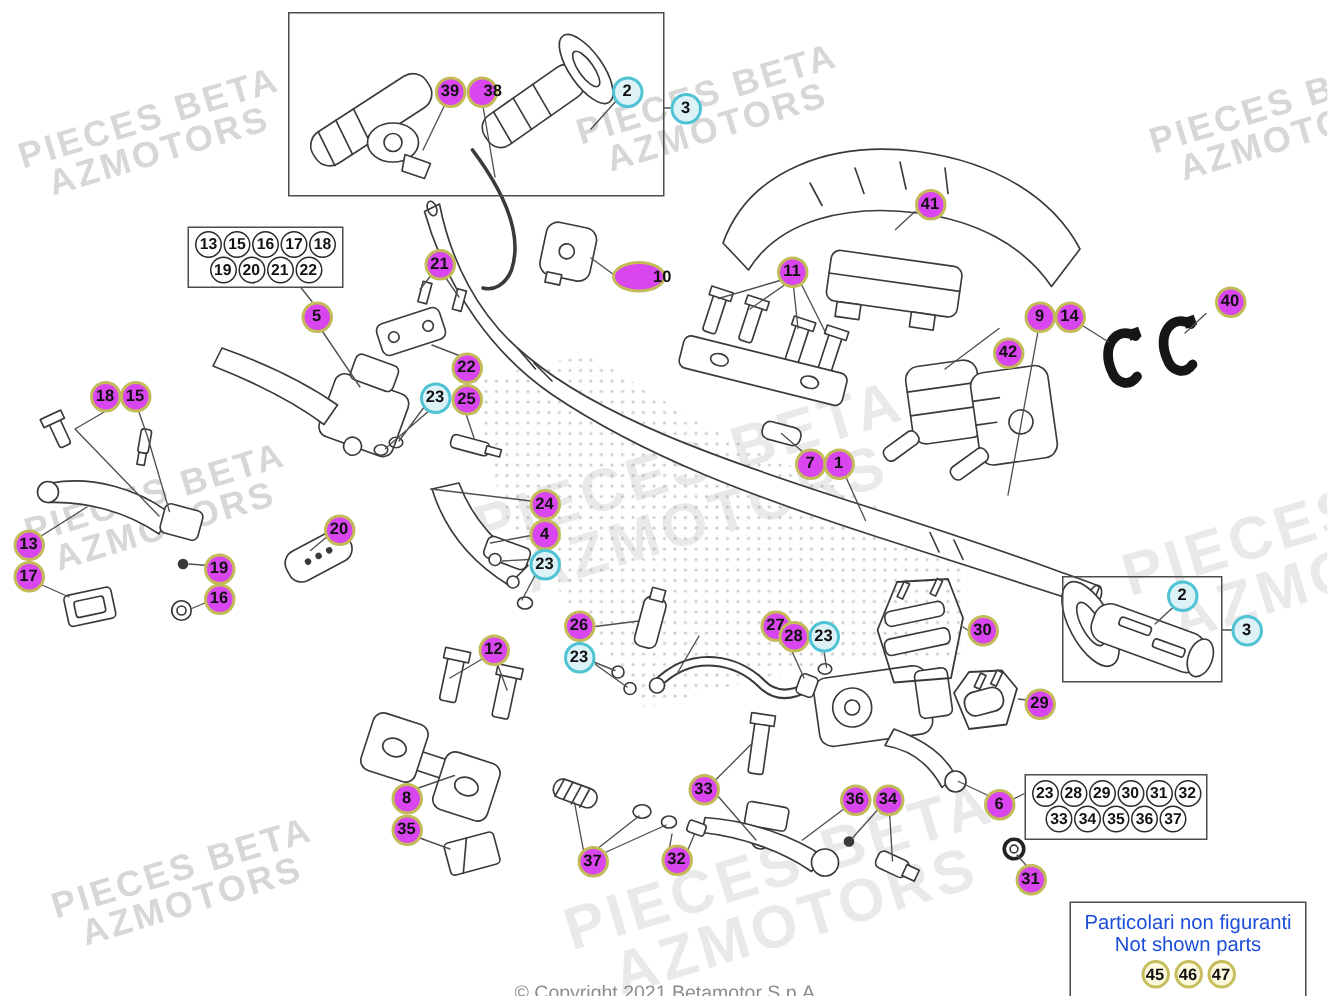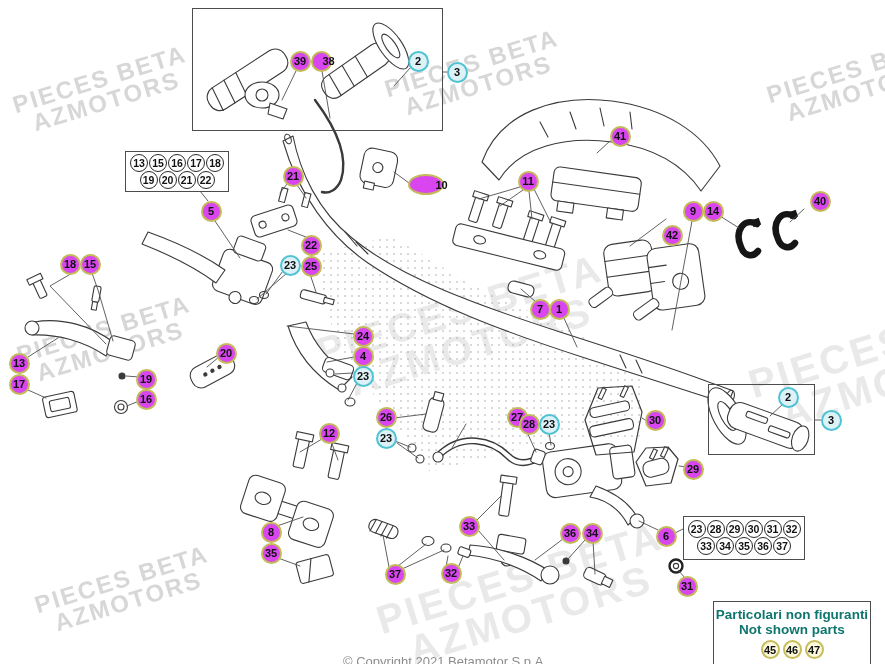--- a/index.html
+++ b/index.html
@@ -13,21 +13,21 @@
   
   svg.art{position:absolute;left:0;top:0;z-index:1;}
   
   .frame{position:absolute;border:1.5px solid #4c4c4c;box-sizing:border-box;z-index:2;background:transparent;}
   .refbox{display:flex;flex-direction:column;justify-content:center;align-items:center;background:#fff;}
   .ref-row{display:flex;justify-content:center;margin-top:-1px;}
   .ref-circle{width:18px;height:18px;border:1.5px solid #2a2a2a;border-radius:50%;background:#fff;
       display:inline-flex;align-items:center;justify-content:center;font-size:10.5px;font-weight:bold;
       color:#111;margin:0 .5px;box-sizing:border-box;}
   .notshown{padding-top:5px;text-align:center;background:transparent;}
-  .notshown .t{font-size:13.5px;font-weight:bold;color:#0f766e;line-height:15px;}
+  .notshown .t{font-size:13.5px;font-weight:normal;color:#1d4ed8;line-height:15px;}
   .ns-row{margin-top:3px;display:flex;justify-content:center;}
   .ns-circle{width:19px;height:19px;border:2px solid #c6bd5c;border-radius:50%;background:#fcf9dd;
       display:inline-flex;align-items:center;justify-content:center;font-size:11px;font-weight:bold;
       color:#111;margin:0 1.5px;box-sizing:border-box;}
   
   .callouts{position:absolute;left:0;top:0;width:100%;height:100%;z-index:3;}
   .callout{position:absolute;width:21px;height:21px;border-radius:50%;box-sizing:border-box;
       display:flex;align-items:center;justify-content:center;font-size:11px;font-weight:bold;color:#101010;}
   .callout.yellow{background:#d946ef;border:2px solid #c3ba58;}
   .callout.cyan{background:#dcf2f7;border:2px solid #4fc3d4;}

